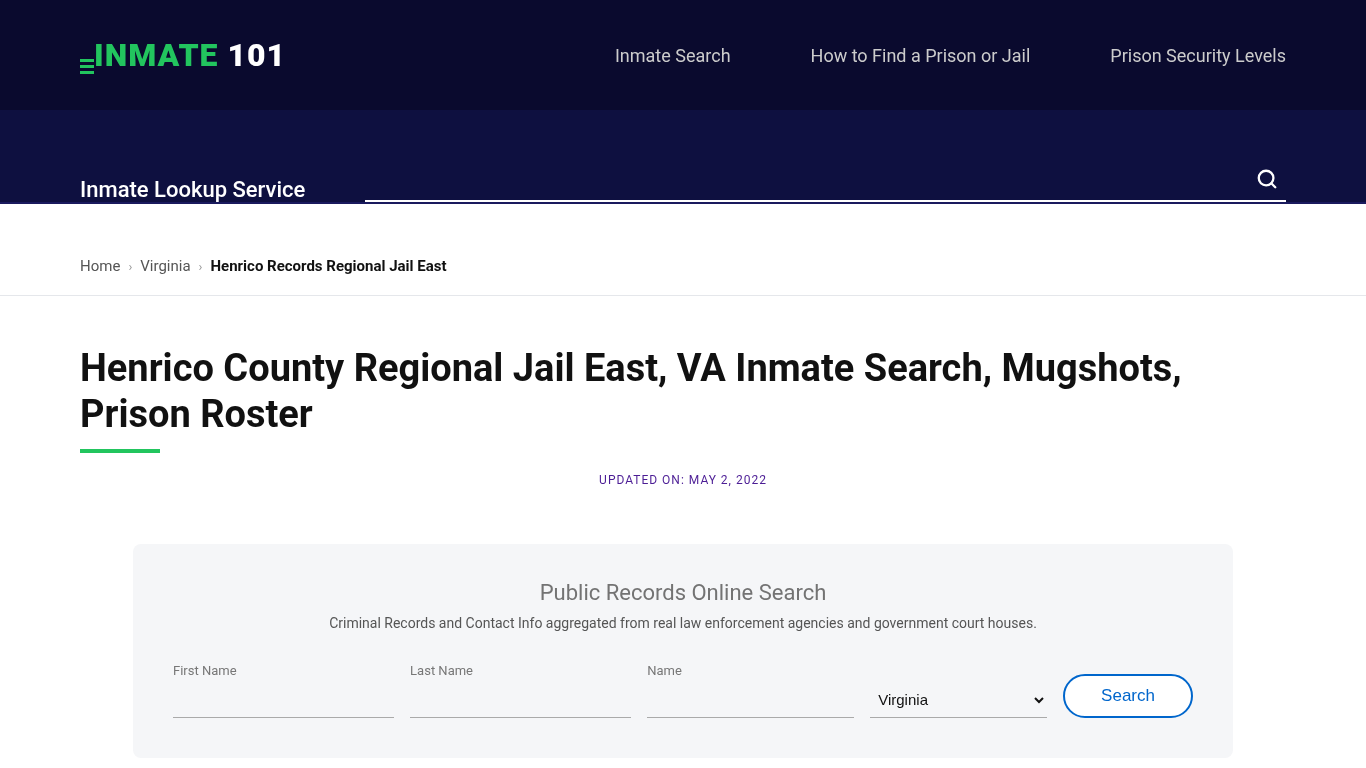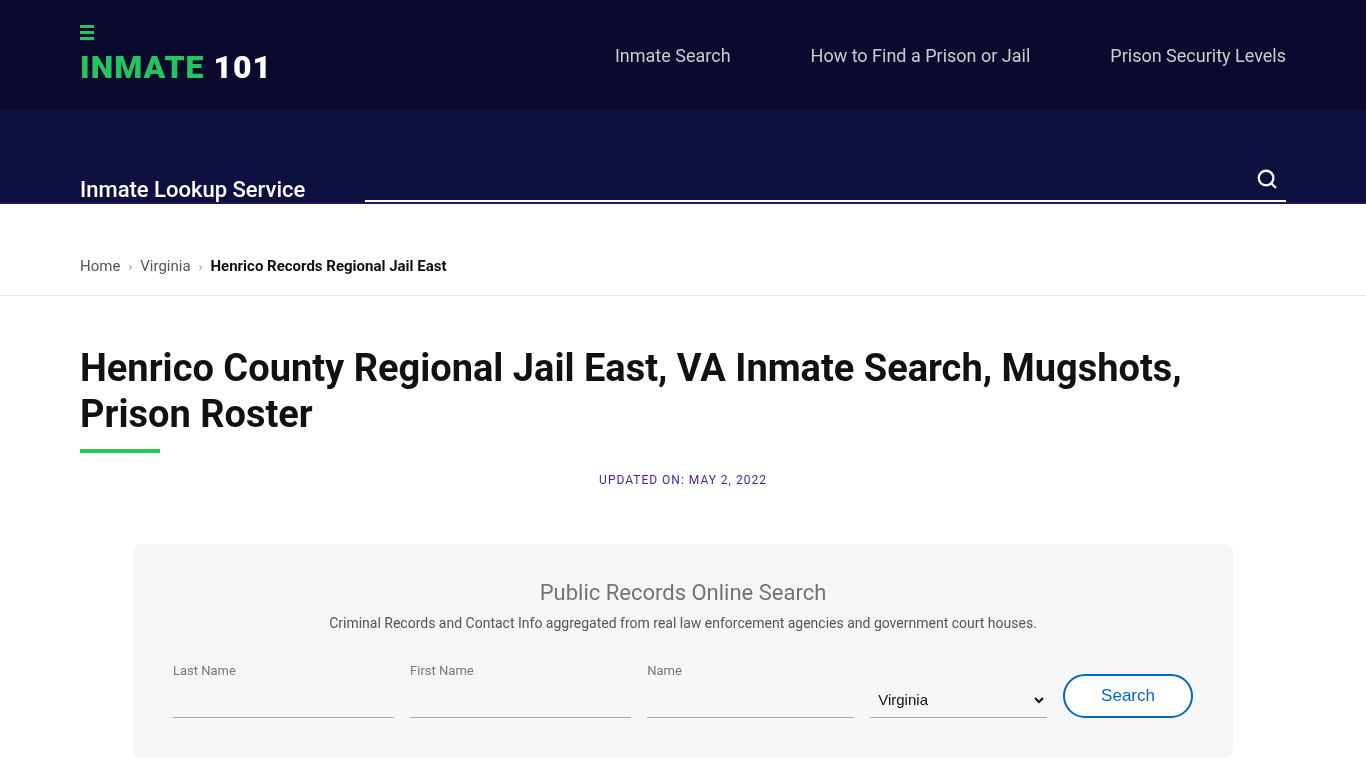--- a/index.html
+++ b/index.html
@@ -20,24 +20,22 @@
       background: #0a0a2e;
       height: 110px;
       display: flex;
       align-items: center;
       padding: 0 80px;
       gap: 0;
     }
 
     .logo-area {
       display: flex;
-      align-items: flex-start;
-      gap: 8px;
+      align-items: flex-end;
       margin-right: auto;
-      flex-direction: column;
     }
 
     .logo-bars {
       display: flex;
       flex-direction: column;
       gap: 3px;
     }
 
     .logo-bar {
       width: 14px;
@@ -317,26 +315,26 @@
   <h1 class="page-title">Henrico County Regional Jail East, VA Inmate Search, Mugshots, Prison Roster</h1>
   <div class="title-underline"></div>
   <p class="updated-label">UPDATED ON: MAY 2, 2022</p>
 
   <div class="records-card">
     <h2 class="records-card-title">Public Records Online Search</h2>
     <p class="records-card-subtitle">Criminal Records and Contact Info aggregated from real law enforcement agencies and government court houses.</p>
 
     <div class="records-form">
       <div class="form-field">
-        <label>Last Name</label>
+        <label>First Name</label>
         <input type="text" style="">
       </div>
 
       <div class="form-field">
-        <label>First Name</label>
+        <label>Last Name</label>
         <input type="text" style="">
       </div>
 
       <div class="form-field city-field">
         <label>Name</label>
         <input type="text" style="">
       </div>
 
       <div class="form-field state-field">
         <label></label>

